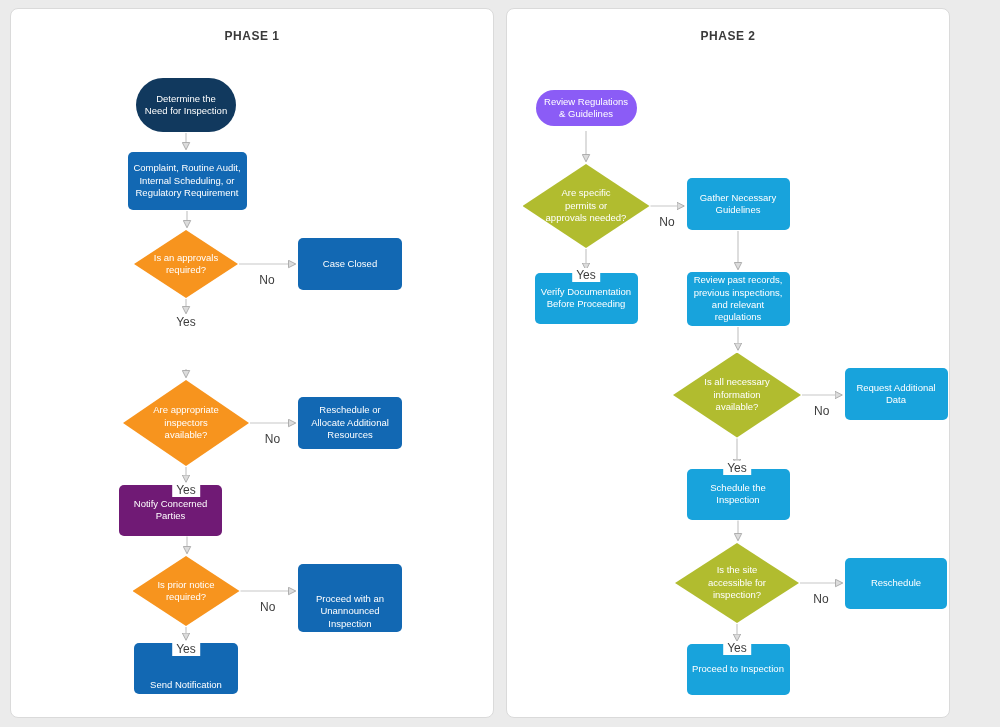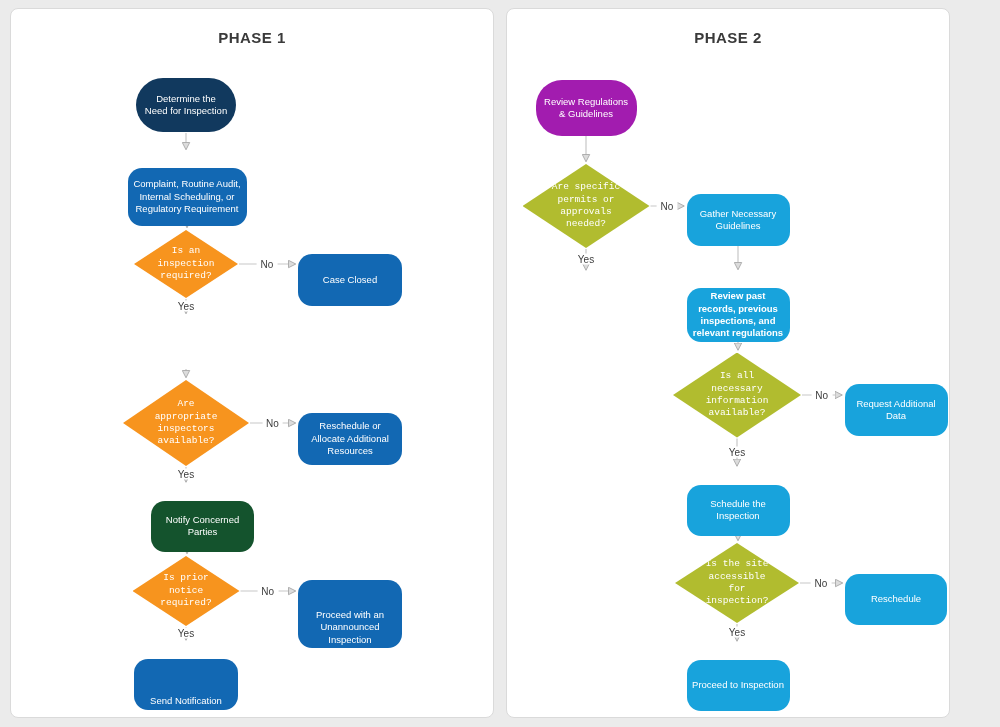--- a/index.html
+++ b/index.html
@@ -21,21 +21,21 @@
     border-radius: 8px;
     box-sizing: border-box;
     z-index: 1;
   }
   .panel-title {
     position: absolute;
     top: 20px;
     left: 0;
     width: 100%;
     text-align: center;
-    font-size: 15px;
+    font-size: 12px;
     font-weight: 700;
     letter-spacing: 0.5px;
     color: var(--title-color, #3A3A3A);
   }
   .edge-layer {
     position: absolute;
     left: 0;
     top: 0;
     z-index: 2;
     pointer-events: none;
@@ -45,38 +45,38 @@
     z-index: 3;
     display: flex;
     align-items: center;
     justify-content: center;
     text-align: center;
     color: #FFFFFF;
     font-size: 9.5px;
     line-height: 1.3;
     box-sizing: border-box;
   }
-  .node.rect { border-radius: 14px; padding: 2px 4px; margin-top: 16px; }
+  .node.rect { border-radius: 5px; padding: 2px 4px; }
   .node.terminator { padding: 2px 8px; }
   .node.diamond {
     clip-path: polygon(50% 0%, 100% 50%, 50% 100%, 0% 50%);
     padding: 0;
-    font-family: Liberation Mono, monospace;
   }
   .node .node-label { display: block; width: 100%; }
   .node.diamond .node-label { width: 64%; margin: 0 auto; }
   .edge-label {
     position: absolute;
     z-index: 4;
     transform: translate(-50%, -50%);
     background: var(--panel-bg, #FFFFFF);
     padding: 0 4px;
-    font-size: 10px;
+    font-size: 12px;
     color: var(--edge-label-color, #3D3D3D);
     white-space: nowrap;
+    margin-top: 16px;
   }
 </style>
 </head>
 <body>
 
 <div id="diagram-root">
     <div class="panel" style="left: 10px; top: 8px; width: 484px; height: 710px;">
       <div class="panel-title">PHASE 1</div>
     </div>
     <div class="panel" style="left: 506px; top: 8px; width: 444px; height: 710px;">
@@ -109,59 +109,62 @@
       <line x1="800" y1="583" x2="842" y2="583" stroke="#C7C7C7" stroke-width="1.2" marker-end="url(#arrow)"></line>
       <line x1="737" y1="624" x2="737" y2="640.5" stroke="#C7C7C7" stroke-width="1.2" marker-end="url(#arrow)"></line>
     </svg>
     <div class="node terminator" style="left: 136px; top: 78px; width: 100px; height: 54px; background: rgb(17, 57, 94); border-radius: 27px;">
       <span class="node-label">Determine the Need for Inspection</span>
     </div>
     <div class="node rect" style="left: 127.5px; top: 152px; width: 119px; height: 58px; background: rgb(18, 104, 179);">
       <span class="node-label">Complaint, Routine Audit, Internal Scheduling, or Regulatory Requirement</span>
     </div>
     <div class="node diamond" style="left: 134px; top: 230px; width: 104px; height: 68px; background: rgb(247, 148, 30);">
-      <span class="node-label">Is an inspection required?</span>
+      <span class="node-label">Is an approvals required?</span>
     </div>
     <div class="node rect" style="left: 298px; top: 238px; width: 104px; height: 52px; background: rgb(18, 104, 179);">
       <span class="node-label">Case Closed</span>
     </div>
     <div class="node diamond" style="left: 123px; top: 380px; width: 126px; height: 86px; background: rgb(247, 148, 30);">
       <span class="node-label">Are appropriate inspectors available?</span>
     </div>
     <div class="node rect" style="left: 298px; top: 397px; width: 104px; height: 52px; background: rgb(18, 104, 179);">
       <span class="node-label">Reschedule or Allocate Additional Resources</span>
     </div>
-    <div class="node rect" style="left: 151px; top: 484.5px; width: 103px; height: 51px; background: #14532d;">
+    <div class="node rect" style="left: 119px; top: 484.5px; width: 103px; height: 51px; background: #701a75;">
       <span class="node-label">Notify Concerned Parties</span>
     </div>
     <div class="node diamond" style="left: 132.5px; top: 556px; width: 107px; height: 70px; background: rgb(247, 148, 30);">
       <span class="node-label">Is prior notice required?</span>
     </div>
     <div class="node rect" style="left: 298px; top: 564px; width: 104px; height: 68px; background: rgb(18, 104, 179); align-items: flex-end;">
       <span class="node-label">Proceed with an Unannounced Inspection</span>
     </div>
     <div class="node rect" style="left: 134px; top: 642.5px; width: 104px; height: 51px; background: rgb(18, 104, 179); align-items: flex-end;">
       <span class="node-label">Send Notification</span>
     </div>
     <span class="edge-label" style="left: 267px; top: 264px;">No</span>
     <span class="edge-label" style="left: 186px; top: 306px;">Yes</span>
     <span class="edge-label" style="left: 272.5px; top: 423px;">No</span>
     <span class="edge-label" style="left: 186px; top: 474.25px;">Yes</span>
     <span class="edge-label" style="left: 267.75px; top: 591px;">No</span>
     <span class="edge-label" style="left: 186px; top: 633.25px;">Yes</span>
-    <div class="node terminator" style="left: 535.5px; top: 80px; width: 101px; height: 56px; background: #a21caf; border-radius: 26px;">
+    <div class="node terminator" style="left: 535.5px; top: 90px; width: 101px; height: 36px; background: #8b5cf6; border-radius: 26px;">
       <span class="node-label">Review Regulations &amp; Guidelines</span>
     </div>
     <div class="node diamond" style="left: 522.5px; top: 164px; width: 127px; height: 84px; background: rgb(177, 188, 47);">
       <span class="node-label">Are specific permits or approvals needed?</span>
     </div>
     <div class="node rect" style="left: 686.5px; top: 178px; width: 103px; height: 52px; background: rgb(24, 163, 220);">
       <span class="node-label">Gather Necessary Guidelines</span>
     </div>
-    <div class="node rect" style="left: 686.5px; top: 272px; width: 103px; height: 54px; background: rgb(24, 163, 220); font-weight: bold;">
+    <div class="node rect" style="left: 534.5px; top: 272.5px; width: 103px; height: 51px; background: rgb(24, 163, 220);">
+      <span class="node-label">Verify Documentation Before Proceeding</span>
+    </div>
+    <div class="node rect" style="left: 686.5px; top: 272px; width: 103px; height: 54px; background: rgb(24, 163, 220);">
       <span class="node-label">Review past records, previous inspections, and relevant regulations</span>
     </div>
     <div class="node diamond" style="left: 673px; top: 352.5px; width: 128px; height: 85px; background: rgb(177, 188, 47);">
       <span class="node-label">Is all necessary information available?</span>
     </div>
     <div class="node rect" style="left: 844.5px; top: 368px; width: 103px; height: 52px; background: rgb(24, 163, 220);">
       <span class="node-label">Request Additional Data</span>
     </div>
     <div class="node rect" style="left: 686.5px; top: 468.5px; width: 103px; height: 51px; background: rgb(24, 163, 220);">
       <span class="node-label">Schedule the Inspection</span>

